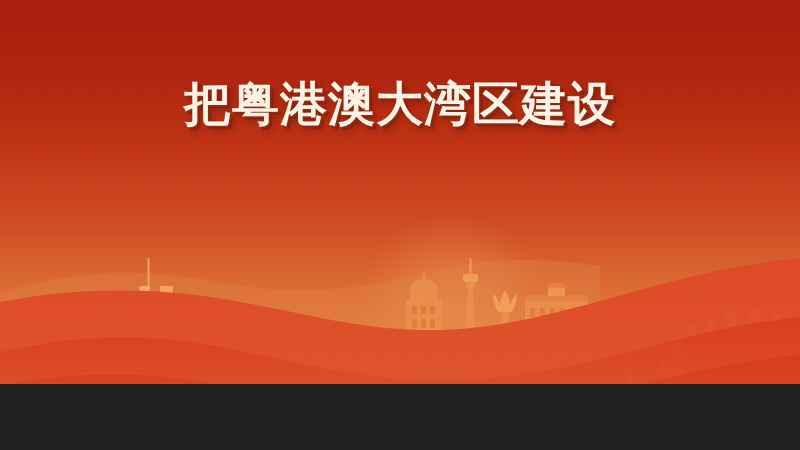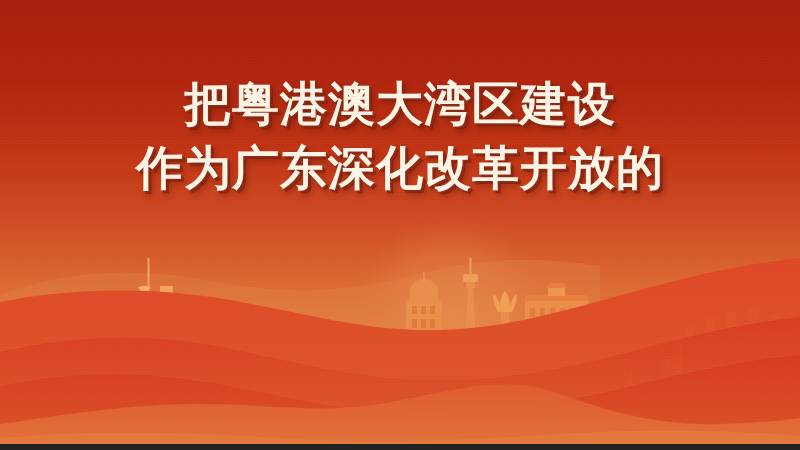--- a/index.html
+++ b/index.html
@@ -4,21 +4,21 @@
 <title>Greater Bay Area Poster</title>
 <style>
   html, body {
     margin: 0;
     padding: 0;
     background: #222;
   }
   #poster {
     position: relative;
     width: 800px;
-    height: 444px;
+    height: 384px;
     overflow: hidden;
     font-family: "Liberation Sans", "DejaVu Sans", sans-serif;
     background: linear-gradient(180deg,
         #a81d0c 0%,
         #ab1f0d 10%,
         #b4280f 22%,
         #c13514 34%,
         #ce4520 46%,
         #d85a2c 58%,
         #e07038 68%,
@@ -317,16 +317,15 @@
              C760,423 785,420 800,418 L800,450 L0,450 Z" fill="url(#waveD)" opacity="0.9"></path>
 
     <path d="M0,438 C90,430 180,432 280,438 C380,444 470,440 560,434
              C650,428 730,430 800,436 L800,450 L0,450 Z" fill="#e3793d" opacity="0.75"></path>
   </svg>
 
   <div class="grain"></div>
 
   <div class="headline">
     <span class="hl-line l1">把粤港澳大湾区建设</span>
-    <span class="hl-line l2">作为广东深化改革开放的</span>
   </div>
 
 </div>
 
 </body></html>

